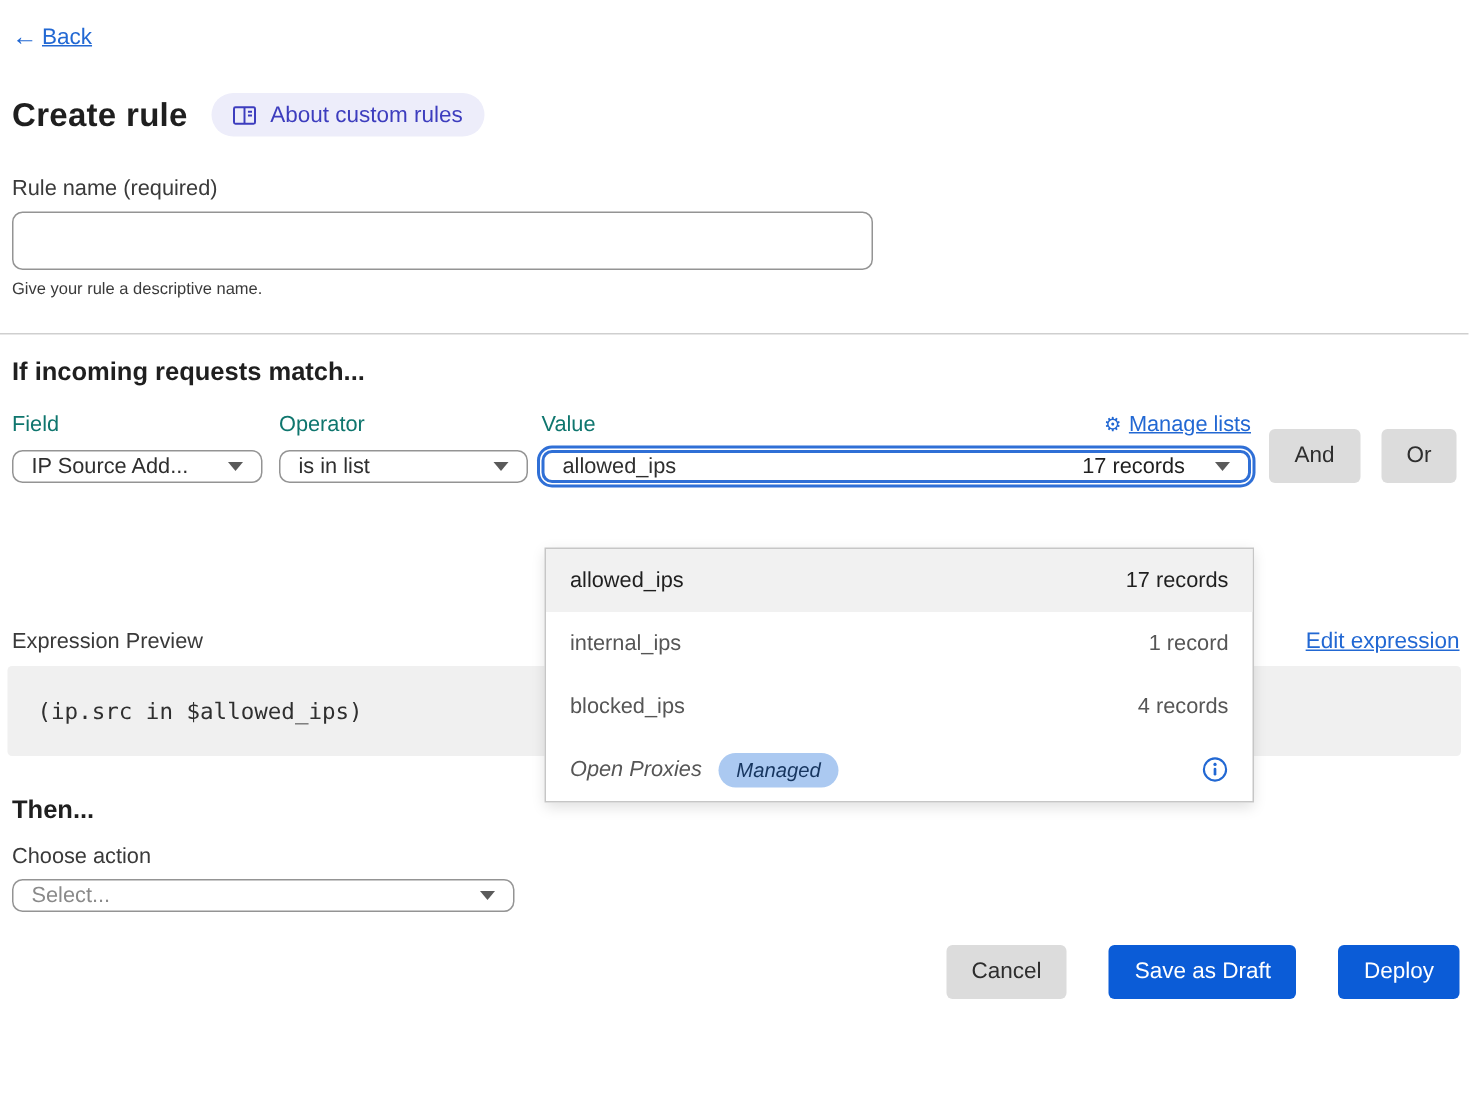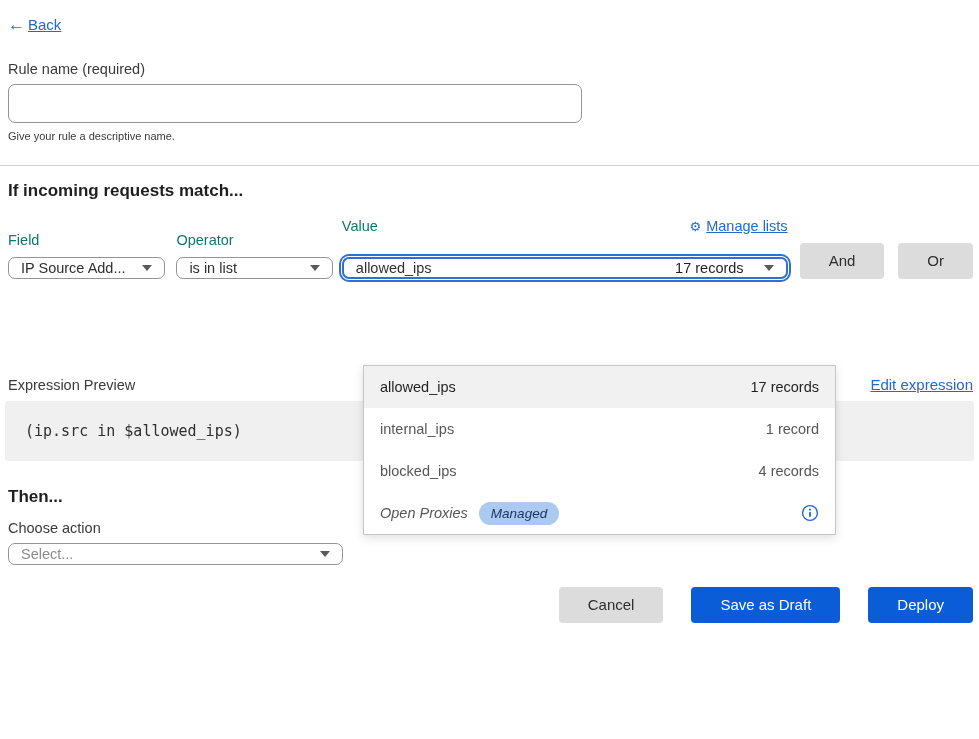--- a/index.html
+++ b/index.html
@@ -47,21 +47,21 @@
   .divider { border: none; border-top: 1px solid #cfcfcf; margin: 23px -6px 0 -8px; }
 
   .section-heading { margin-top: 15px; font-size: 17px; font-weight: 700; }
 
   
   .condition-row { margin-top: 17px; display: flex; align-items: flex-end; }
   .col-field { width: 167px; margin-right: 11px; }
   .col-operator { width: 166px; margin-right: 9px; }
   .col-value { width: 473px; margin-right: 12px; }
   .col-label { font-size: 14.5px; color: #0f766e; margin-bottom: 9px; }
-  .value-label-row { display: flex; justify-content: space-between; align-items: center; margin-bottom: 23px; }
+  .value-label-row { display: flex; justify-content: space-between; align-items: center; margin-bottom: 9px; }
   .manage-lists {
     display: inline-flex; align-items: center; gap: 5px;
     color: var(--link, #2268d3); font-size: 14.5px; cursor: pointer; text-decoration: none;
   }
   .gear-glyph { font-size: 13px; text-decoration: none; }
   .manage-text { text-decoration: underline; }
 
   .select {
     height: 22px; border: 1px solid var(--border, #949494); border-radius: 7px;
     display: flex; align-items: center; justify-content: space-between;
@@ -74,21 +74,21 @@
     border-top: 6px solid #5a5a5a;
   }
   .value-select {
     border: 2px solid var(--focus, #2f6fd6); border-radius: 7px;
     box-shadow: 0 0 0 1px #ffffff, 0 0 0 3px var(--focus, #2f6fd6);
   }
   .right-group { display: flex; align-items: center; gap: 12px; }
   .records-text { color: #1f1f1f; }
 
   .btn {
-    border: none; border-radius: 4px; height: 36px; padding: 0 29px;
+    border: none; border-radius: 4px; height: 36px; padding: 0 17px;
     font-size: 15px; font-family: inherit; cursor: pointer; line-height: 34px;
   }
   .btn-gray { background: #dcdcdc; color: #2e2e2e; }
   .btn-primary { background: var(--primary, #0b5cd7); color: #ffffff; }
   .and-btn { margin-right: 14px; }
 
   
   .dropdown-panel {
     position: absolute; left: 363px; top: 365px; width: 473px;
     background: #ffffff; border: 1px solid #c6c6c6;
@@ -130,20 +130,34 @@
 </head>
 <body>
 
 <div class="page">
 
   <a class="back-link">
     <span class="back-arrow">←</span>
       <span class="back-text">Back</span>
   </a>
 
+  <div class="title-row">
+    <h1 class="page-title">Create rule</h1>
+    <a class="about-badge">
+      <span class="book-icon">
+        <svg width="16" height="14" viewBox="0 0 16 14" fill="none" stroke="#3d3dbe" stroke-width="1.3">
+          <rect x="1" y="1.5" width="14" height="11" rx="1"></rect>
+          <line x1="8" y1="1.5" x2="8" y2="12.5"></line>
+          <line x1="10.3" y1="4.5" x2="13" y2="4.5"></line>
+          <line x1="10.3" y1="7" x2="13" y2="7"></line>
+        </svg>
+      </span>
+      <span>About custom rules</span>
+    </a>
+  </div>
 
   <div class="form-label">Rule name (required)</div>
   <input class="rule-input" type="text" value="" style="">
   <div class="helper-text">Give your rule a descriptive name.</div>
 
   <hr class="divider">
 
   <div class="section-heading">If incoming requests match...</div>
 
   <div class="condition-row">

